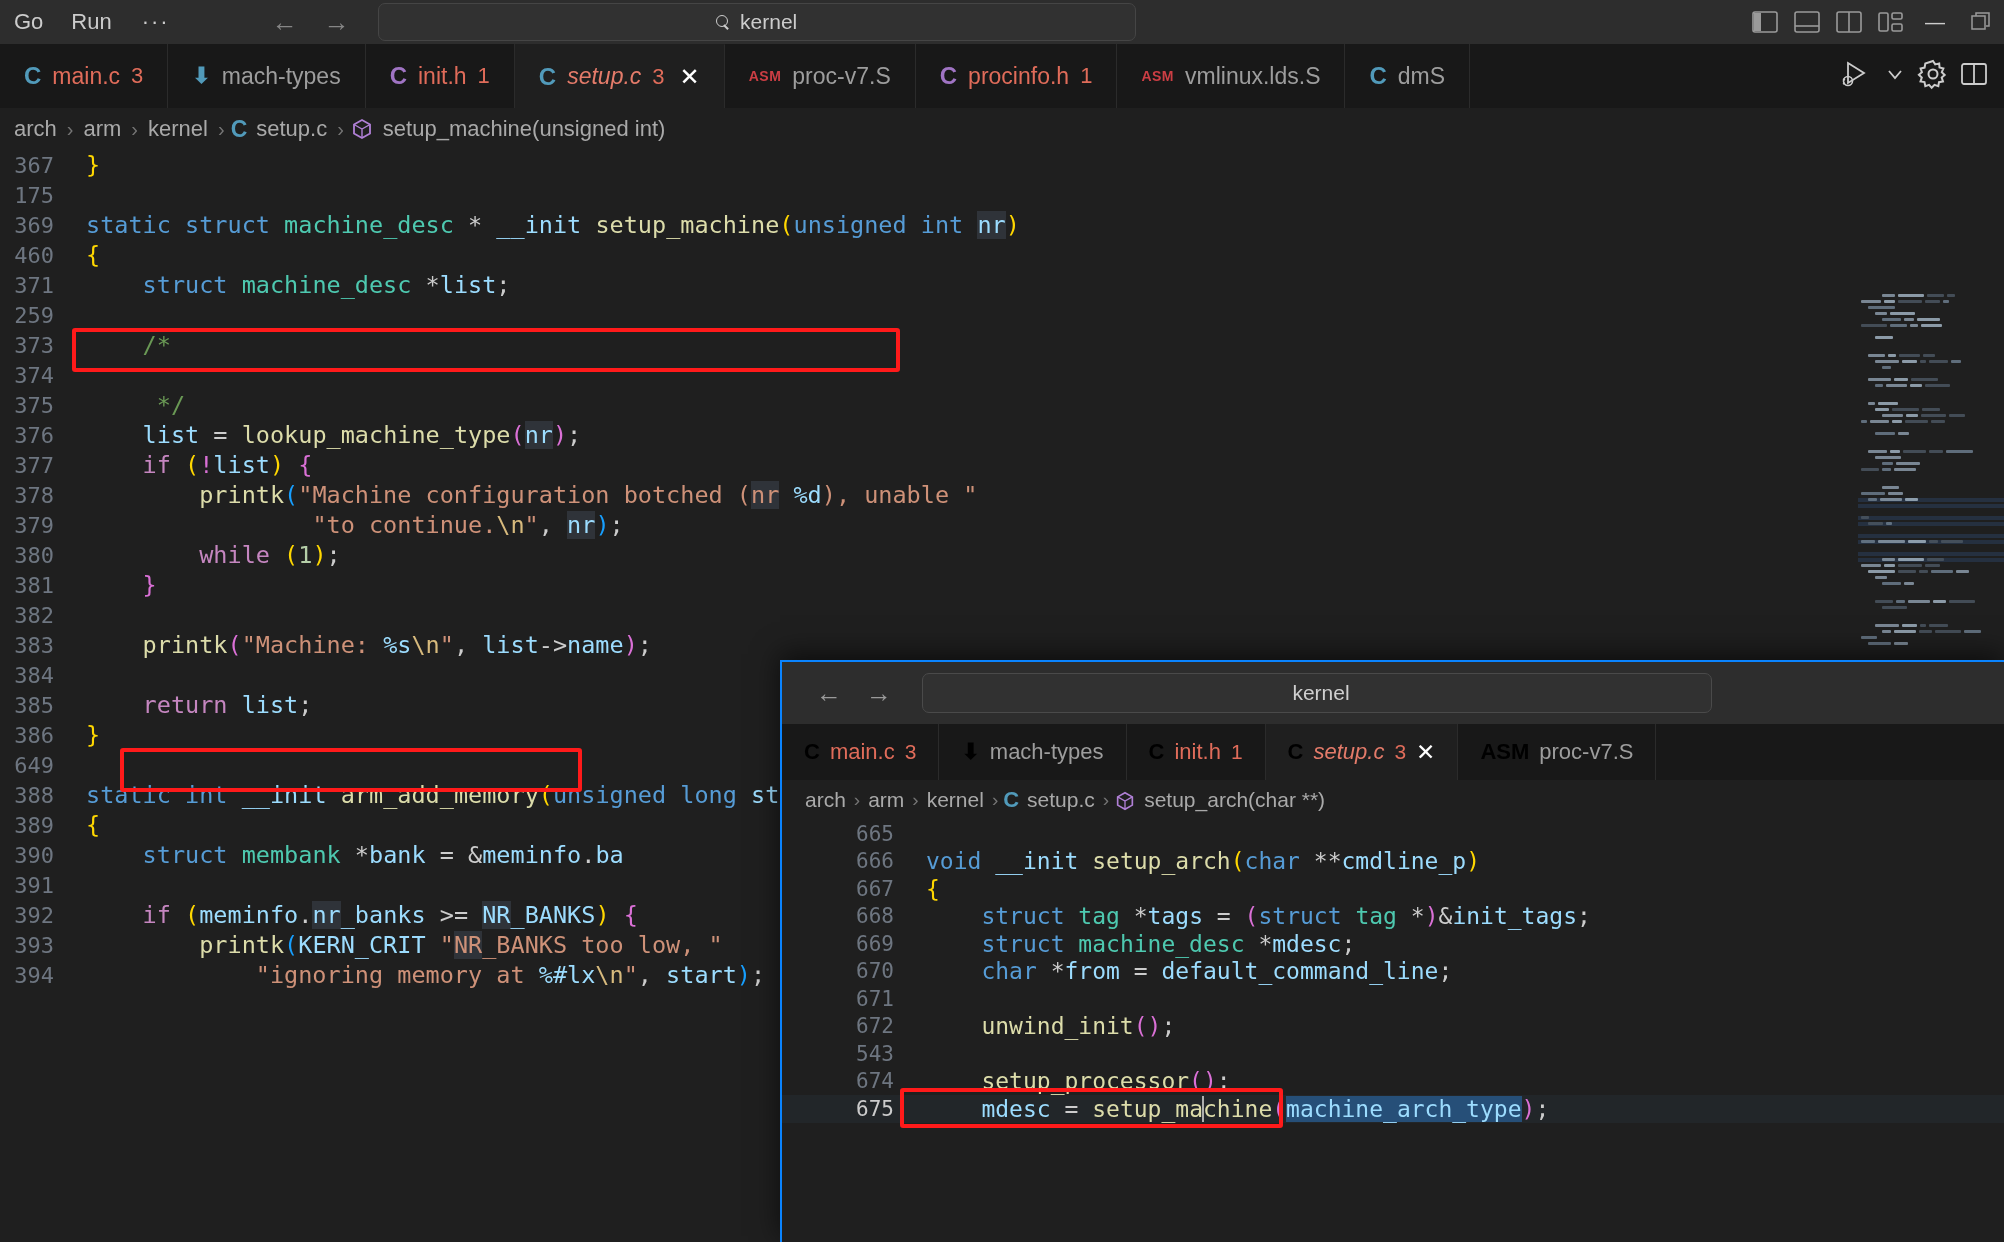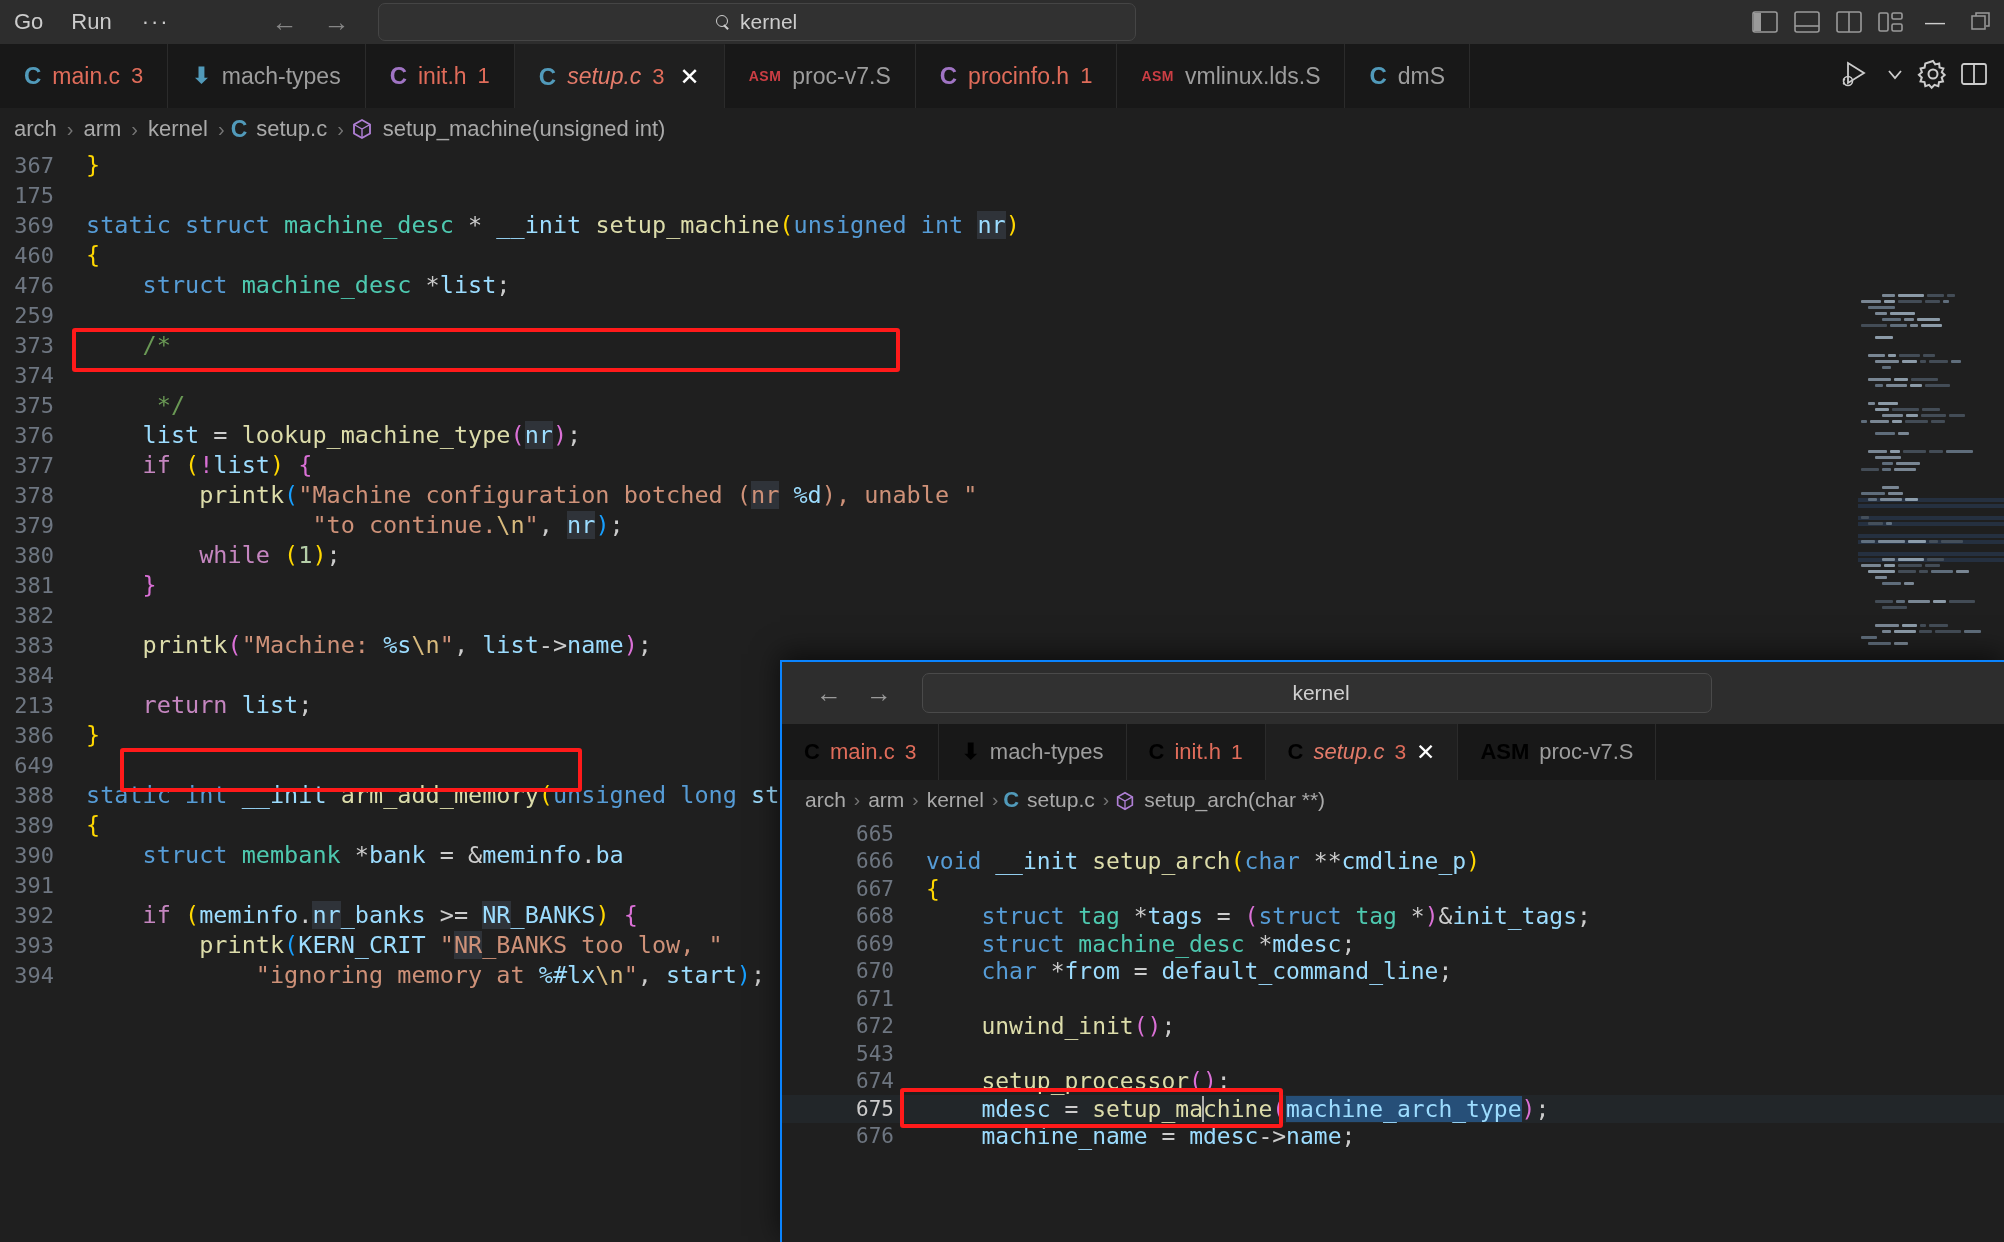--- a/index.html
+++ b/index.html
@@ -307,35 +307,35 @@
     </span>
     <span class="bc-item">setup_machine(unsigned int)</span>
   </div>
 
   <div class="editor">
     <div class="code-lines" id="main-code">
         <div class="cline"><span class="lno">367</span><span class="ctext"><span class="par0">}</span></span></div>
         <div class="cline"><span class="lno">175</span><span class="ctext"></span></div>
         <div class="cline"><span class="lno">369</span><span class="ctext"><span class="kw">static</span> <span class="kw">struct</span> <span class="typ">machine_desc</span> <span class="pun">*</span> <span class="var">__init</span> <span class="fn">setup_machine</span><span class="par0">(</span><span class="kw">unsigned</span> <span class="kw">int</span> <span class="var hl">nr</span><span class="par0">)</span></span></div>
         <div class="cline"><span class="lno">460</span><span class="ctext"><span class="par0">{</span></span></div>
-        <div class="cline"><span class="lno">476</span><span class="ctext">    <span class="kw">struct</span> <span class="typ">machine_desc</span> <span class="pun">*</span><span class="var">list</span><span class="pun">;</span></span></div>
+        <div class="cline"><span class="lno">371</span><span class="ctext">    <span class="kw">struct</span> <span class="typ">machine_desc</span> <span class="pun">*</span><span class="var">list</span><span class="pun">;</span></span></div>
         <div class="cline"><span class="lno">259</span><span class="ctext"></span></div>
         <div class="cline"><span class="lno">373</span><span class="ctext">    <span class="cmt">/*</span></span></div>
         <div class="cline"><span class="lno">374</span></div>
         <div class="cline"><span class="lno">375</span><span class="ctext">     <span class="cmt">*/</span></span></div>
         <div class="cline"><span class="lno">376</span><span class="ctext">    <span class="var">list</span> <span class="pun">=</span> <span class="fn">lookup_machine_type</span><span class="par1">(</span><span class="var hl">nr</span><span class="par1">)</span><span class="pun">;</span></span></div>
         <div class="cline"><span class="lno">377</span><span class="ctext">    <span class="ctl">if</span> <span class="par0">(</span><span class="par1">!</span><span class="var">list</span><span class="par0">)</span> <span class="par1">{</span></span></div>
         <div class="cline"><span class="lno">378</span><span class="ctext">        <span class="fn">printk</span><span class="par2">(</span><span class="str">"Machine configuration botched (</span><span class="str hl">nr</span><span class="str"> </span><span class="var">%d</span><span class="str">), unable "</span></span></div>
         <div class="cline"><span class="lno">379</span><span class="ctext">                <span class="str">"to continue.</span><span class="esc">\n</span><span class="str">"</span><span class="pun">,</span> <span class="var hl">nr</span><span class="par2">)</span><span class="pun">;</span></span></div>
         <div class="cline"><span class="lno">380</span><span class="ctext">        <span class="ctl">while</span> <span class="par0">(</span><span class="num">1</span><span class="par0">)</span><span class="pun">;</span></span></div>
         <div class="cline"><span class="lno">381</span><span class="ctext">    <span class="par1">}</span></span></div>
         <div class="cline"><span class="lno">382</span><span class="ctext"></span></div>
         <div class="cline"><span class="lno">383</span><span class="ctext">    <span class="fn">printk</span><span class="par1">(</span><span class="str">"Machine: </span><span class="var">%s</span><span class="esc">\n</span><span class="str">"</span><span class="pun">,</span> <span class="var">list</span><span class="pun">-&gt;</span><span class="var">name</span><span class="par1">)</span><span class="pun">;</span></span></div>
         <div class="cline"><span class="lno">384</span><span class="ctext"></span></div>
-        <div class="cline"><span class="lno">213</span><span class="ctext">    <span class="ctl">return</span> <span class="var">list</span><span class="pun">;</span></span></div>
+        <div class="cline"><span class="lno">385</span><span class="ctext">    <span class="ctl">return</span> <span class="var">list</span><span class="pun">;</span></span></div>
         <div class="cline"><span class="lno">386</span><span class="ctext"><span class="par0">}</span></span></div>
         <div class="cline"><span class="lno">649</span><span class="ctext"></span></div>
         <div class="cline"><span class="lno">388</span><span class="ctext"><span class="kw">static</span> <span class="kw">int</span> <span class="var">__init</span> <span class="fn">arm_add_memory</span><span class="par0">(</span><span class="kw">unsigned</span> <span class="kw">long</span> <span class="var">st</span></span></div>
         <div class="cline"><span class="lno">389</span><span class="ctext"><span class="par0">{</span></span></div>
         <div class="cline"><span class="lno">390</span><span class="ctext">    <span class="kw">struct</span> <span class="typ">membank</span> <span class="pun">*</span><span class="var">bank</span> <span class="pun">=</span> <span class="pun">&amp;</span><span class="var">meminfo</span><span class="pun">.</span><span class="var">ba</span></span></div>
         <div class="cline"><span class="lno">391</span><span class="ctext"></span></div>
         <div class="cline"><span class="lno">392</span><span class="ctext">    <span class="ctl">if</span> <span class="par0">(</span><span class="var">meminfo</span><span class="pun">.</span><span class="var hl">nr</span><span class="var">_banks</span> <span class="pun">&gt;=</span> <span class="var hl">NR</span><span class="var">_BANKS</span><span class="par0">)</span> <span class="par1">{</span></span></div>
         <div class="cline"><span class="lno">393</span><span class="ctext">        <span class="fn">printk</span><span class="par2">(</span><span class="var">KERN_CRIT</span> <span class="str">"</span><span class="str hl">NR</span><span class="str">_BANKS too low, "</span></span></div>
         <div class="cline"><span class="lno">394</span><span class="ctext">            <span class="str">"ignoring memory at </span><span class="var">%#lx</span><span class="esc">\n</span><span class="str">"</span><span class="pun">,</span> <span class="var">start</span><span class="par2">)</span><span class="pun">;</span></span></div>
       </div>
@@ -1055,21 +1055,20 @@
           <div class="cline"><span class="lno">666</span><span class="ctext"><span class="kw">void</span> <span class="var">__init</span> <span class="fn">setup_arch</span><span class="par0">(</span><span class="kw">char</span> <span class="pun">**</span><span class="var">cmdline_p</span><span class="par0">)</span></span></div>
           <div class="cline"><span class="lno">667</span><span class="ctext"><span class="par0">{</span></span></div>
           <div class="cline"><span class="lno">668</span><span class="ctext">    <span class="kw">struct</span> <span class="typ">tag</span> <span class="pun">*</span><span class="var">tags</span> <span class="pun">=</span> <span class="par1">(</span><span class="kw">struct</span> <span class="typ">tag</span> <span class="pun">*</span><span class="par1">)</span><span class="pun">&amp;</span><span class="var">init_tags</span><span class="pun">;</span></span></div>
           <div class="cline"><span class="lno">669</span><span class="ctext">    <span class="kw">struct</span> <span class="typ">machine_desc</span> <span class="pun">*</span><span class="var">mdesc</span><span class="pun">;</span></span></div>
           <div class="cline"><span class="lno">670</span><span class="ctext">    <span class="kw">char</span> <span class="pun">*</span><span class="var">from</span> <span class="pun">=</span> <span class="var">default_command_line</span><span class="pun">;</span></span></div>
           <div class="cline"><span class="lno">671</span><span class="ctext"></span></div>
           <div class="cline"><span class="lno">672</span><span class="ctext">    <span class="fn">unwind_init</span><span class="par1">()</span><span class="pun">;</span></span></div>
           <div class="cline"><span class="lno">543</span><span class="ctext"></span></div>
           <div class="cline"><span class="lno">674</span><span class="ctext">    <span class="fn">setup_processor</span><span class="par1">()</span><span class="pun">;</span></span></div>
           <div class="cline cur-line"><span class="lno cur">675</span><span class="ctext">    <span class="var">mdesc</span> <span class="pun">=</span> <span class="fn">setup_ma</span><span class="cursor-bar"></span><span class="fn">chine</span><span class="par1">(</span><span class="var sel">machine_arch_type</span><span class="par1">)</span><span class="pun">;</span></span></div>
-          <div class="cline"><span class="lno">676</span><span class="ctext">    <span class="var">machine_name</span> <span class="pun">=</span> <span class="var">mdesc</span><span class="pun">-&gt;</span><span class="var">name</span><span class="pun">;</span></span></div>
         </div>
       <div id="popup-annotations">
           <div class="redbox" style="left: 118px; top: 268px; width: 383px; height: 40px;"></div>
         </div>
     </div>
   </div>
 
 </div>
 
 </body></html>

